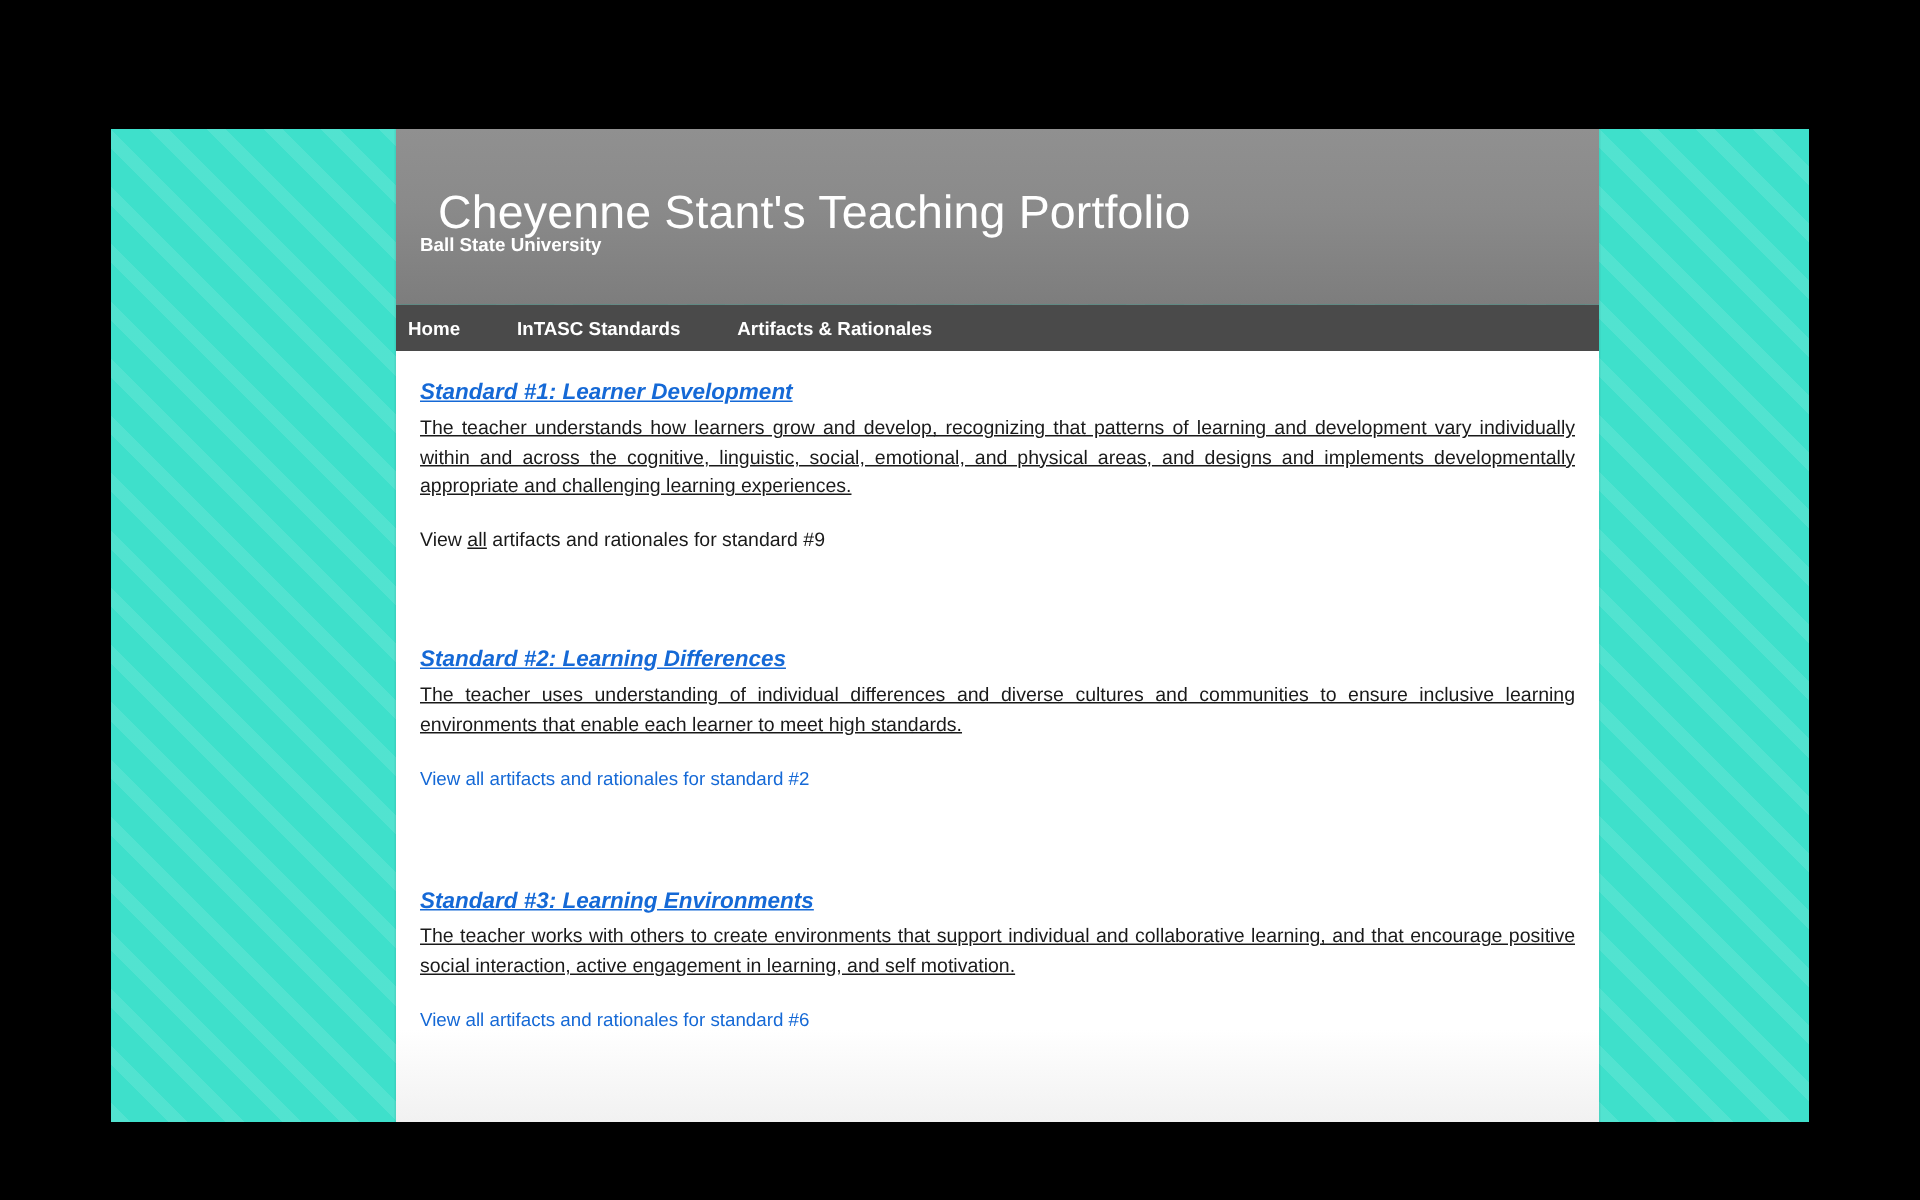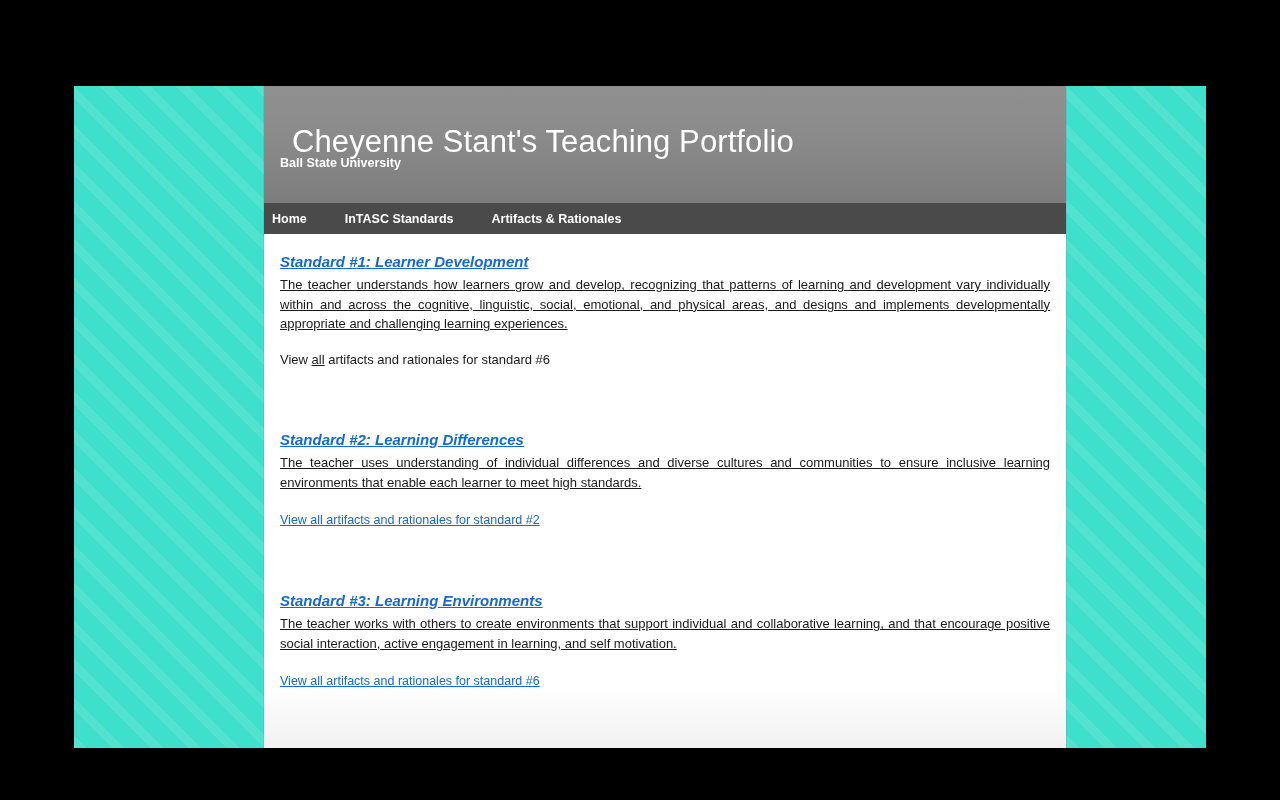--- a/index.html
+++ b/index.html
@@ -120,21 +120,20 @@
     margin: 0;
     text-decoration: underline;
   }
   .std-link-gap {
     height: 18px;
   }
   .std-link {
     display: inline-block;
     font-size: 12.5px;
     color: #1569d6;
-    text-decoration: underline;
     cursor: pointer;
   }
   
   .std-plainline {
     font-size: 13px;
     color: #1a1a1a;
   }
   .std-plainline u {
     text-decoration: underline;
     text-align: right;
@@ -160,21 +159,21 @@
     <a class="nav-item">InTASC Standards</a>
     <a class="nav-item">Artifacts &amp; Rationales</a>
   </div>
 
   <div id="content">
 
     <div class="standard-block">
       <a class="std-heading">Standard #1: Learner Development</a>
       <p class="std-desc">The teacher understands how learners grow and develop, recognizing that patterns of learning and development vary individually within and across the cognitive, linguistic, social, emotional, and physical areas, and designs and implements developmentally appropriate and challenging learning experiences.</p>
       <div class="std-link-gap"></div>
-      <div class="std-plainline"><span>View </span><u>all</u><span> artifacts and rationales for standard #6</span></div>
+      <div class="std-plainline"><span>View </span><u>all</u><span> artifacts and rationales for standard #9</span></div>
     </div>
 
     <div class="tall-gap"></div>
 
     <div class="standard-block">
       <a class="std-heading">Standard #2: Learning Differences</a>
       <p class="std-desc">The teacher uses understanding of individual differences and diverse cultures and communities to ensure inclusive learning environments that enable each learner to meet high standards.</p>
       <div class="std-link-gap"></div>
       <a class="std-link">View all artifacts and rationales for standard #2</a>
     </div>

